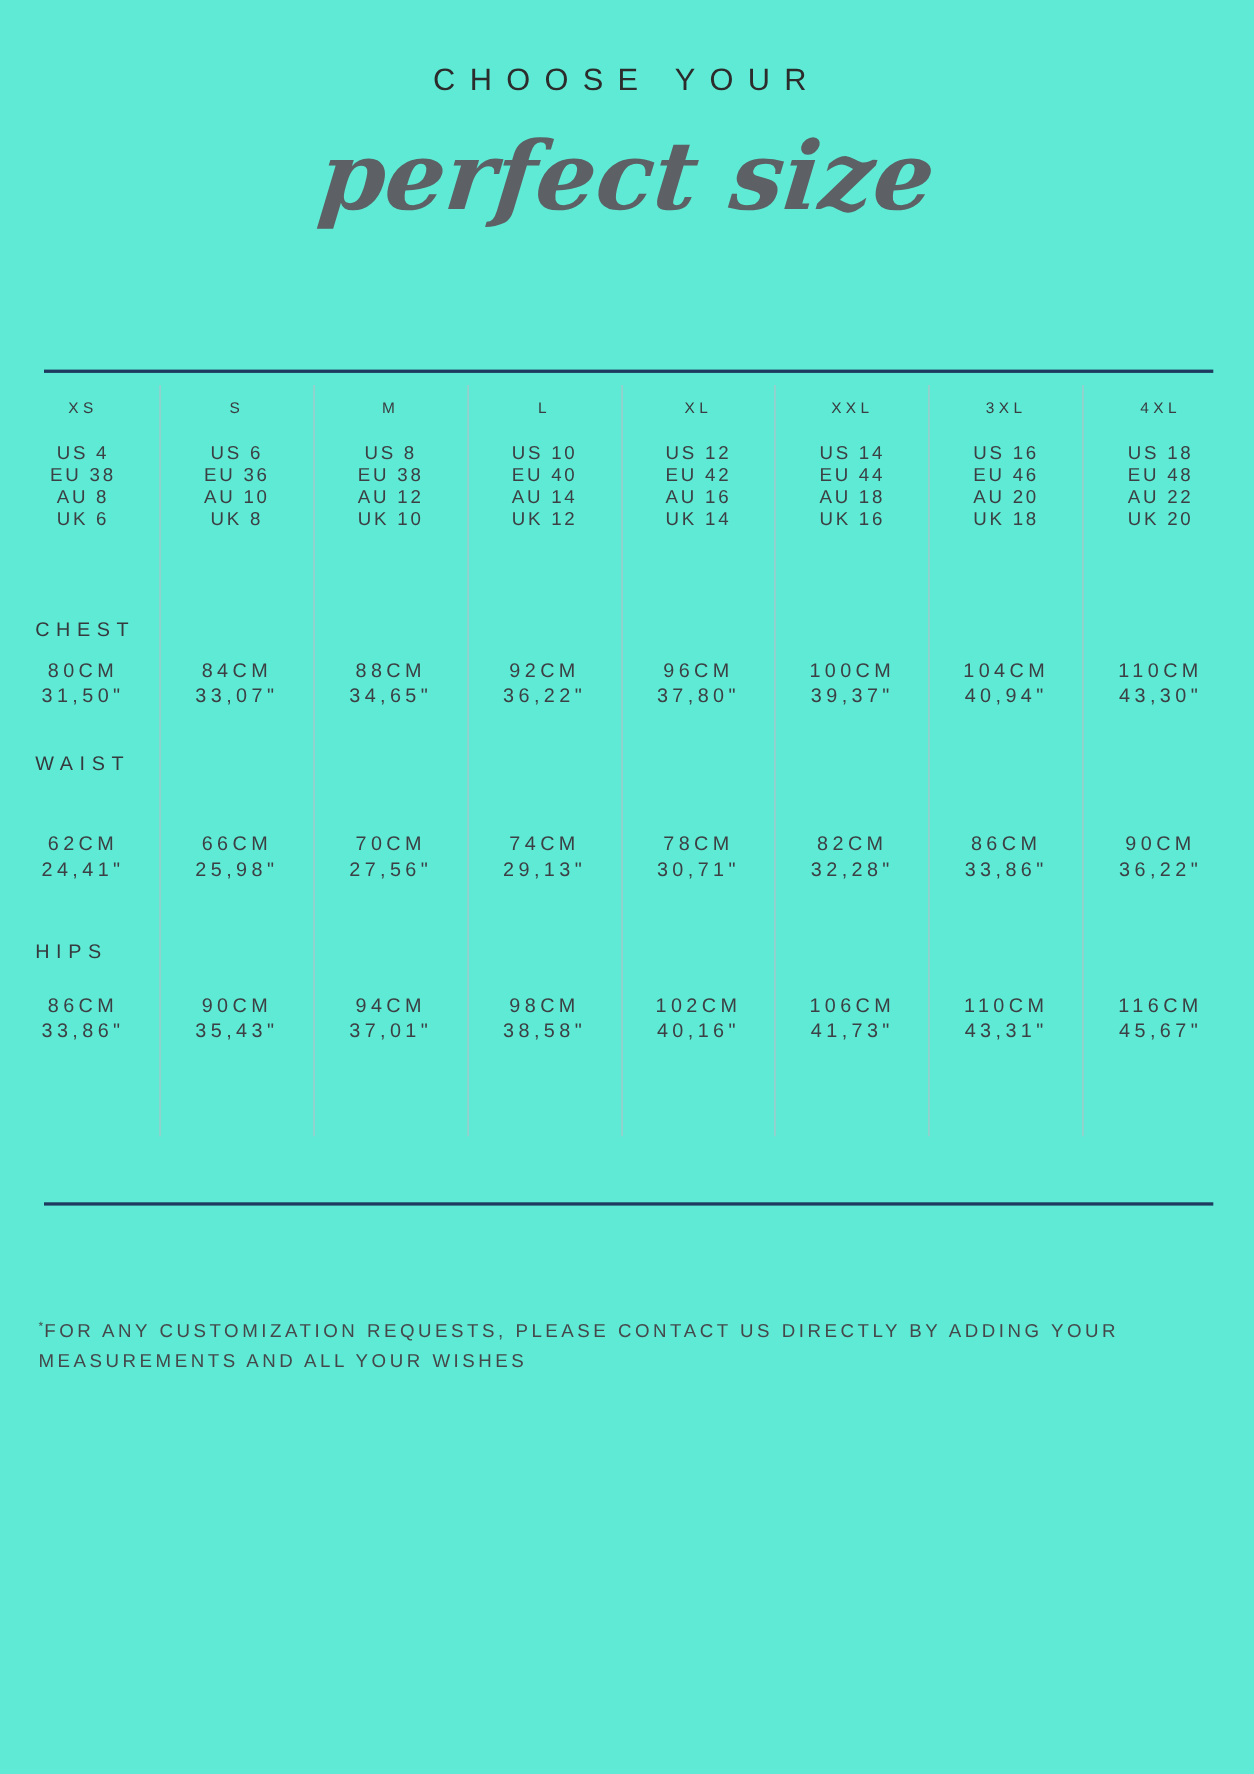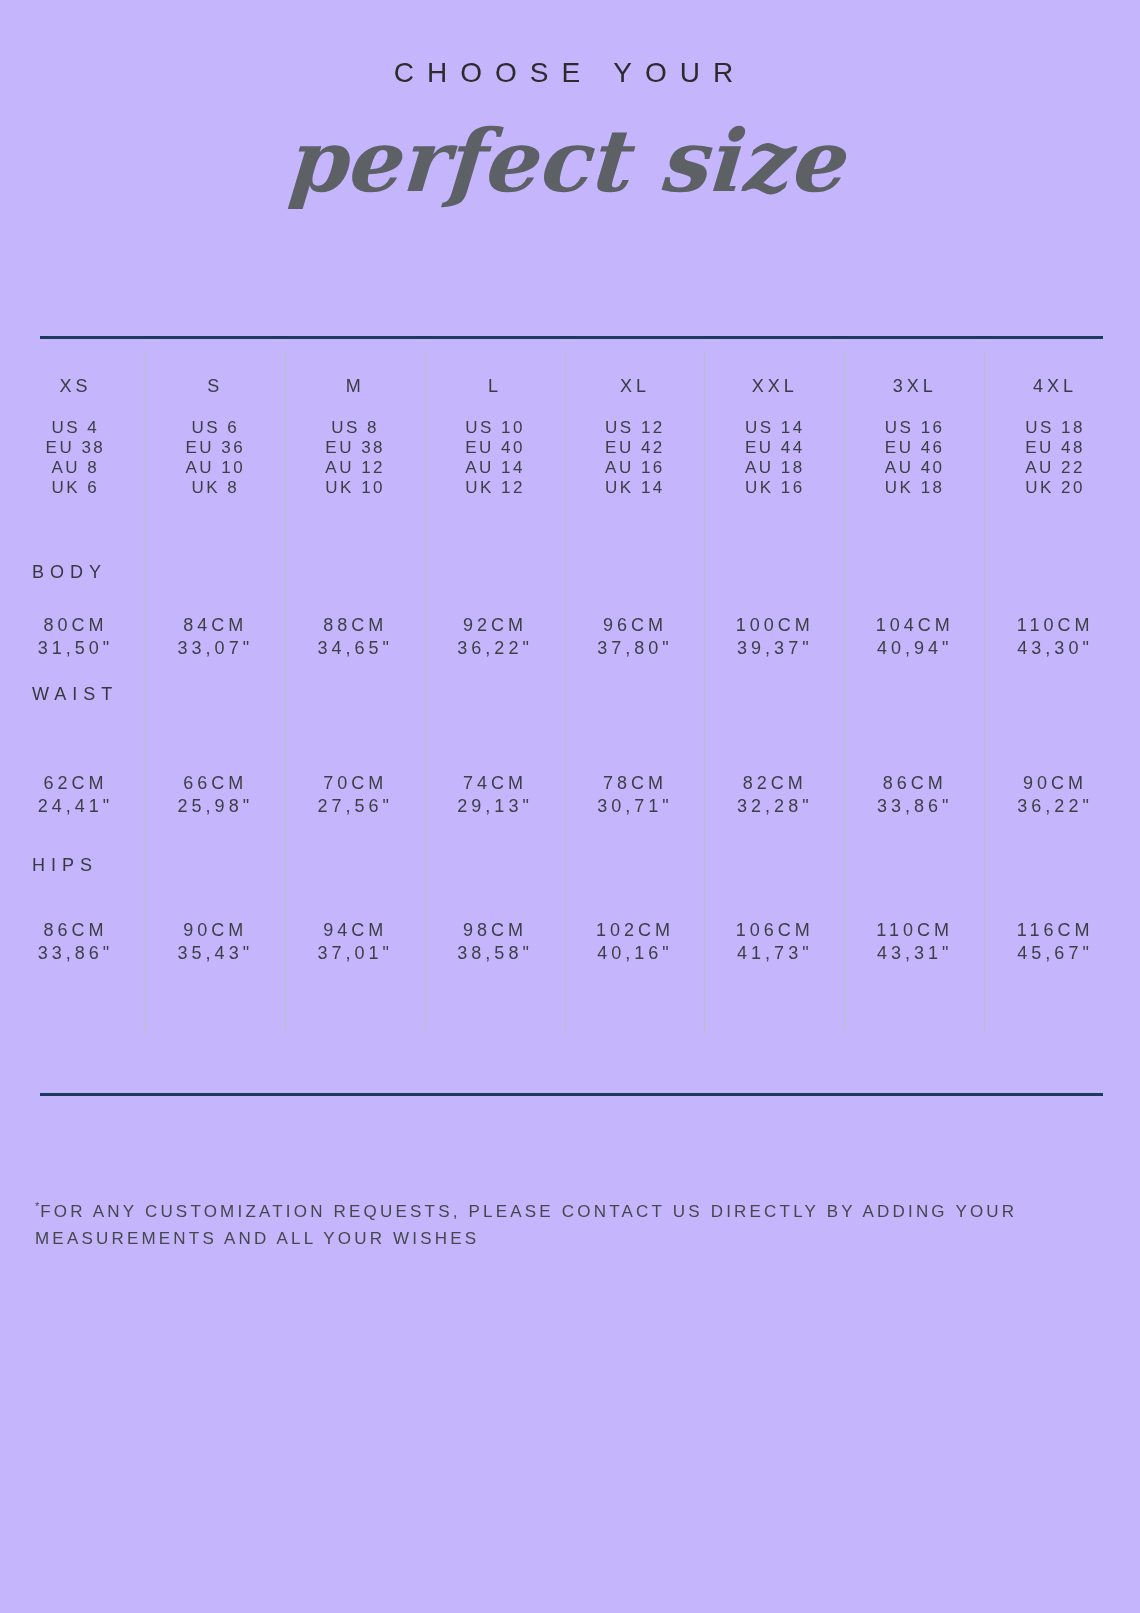--- a/index.html
+++ b/index.html
@@ -6,21 +6,21 @@
     --accent-line: #1e3a5e;
     --divider: #b9c0c7;
     --text: #3c3f43;
   }
   * { margin:0; padding:0; box-sizing:border-box; }
   html, body { background:#ffffff; }
   .page {
     position:relative;
     width:1140px;
     height:1613px;
-    background:#c4b5fd;
+    background:#5eead4;
     overflow:hidden;
     font-family:"Liberation Sans", sans-serif;
     color:var(--text, #3c3f43);
   }
   .eyebrow {
     position:absolute; top:57px; left:0; width:100%;
     text-align:center;
     font-size:28px; letter-spacing:13px;
     color:#2c2c2c; font-weight:500;
     white-space:nowrap;
@@ -52,22 +52,22 @@
     width:1119px; height:683px;
     display:grid;
     grid-template-columns:repeat(8, 1fr);
   }
   .size-col {
     border-right:1px solid var(--divider, #b9c0c7);
     text-align:center;
   }
   .size-col:last-child { border-right:none;text-align:center; }
   .size-name {
-    margin-top:27px;
-    font-size:18px; letter-spacing:4px; line-height:18px;
+    margin-top:11px;
+    font-size:14px; letter-spacing:4px; line-height:18px;
     color:#393c40;
   }
   .size-list {
     margin-top:23px;
     font-size:17px; letter-spacing:2.5px; line-height:20px;
     color:#3c3f43;
   }
   .val {
     font-size:18px; letter-spacing:4px; line-height:23px;
     color:#3c3f43;
@@ -235,21 +235,21 @@
         <div>106CM</div>
         <div>41,73"</div>
       </div>
     </div>
 
     <div class="size-col">
       <div class="size-name">3XL</div>
       <div class="size-list">
         <div>US 16</div>
         <div>EU 46</div>
-        <div>AU 40</div>
+        <div>AU 20</div>
         <div>UK 18</div>
       </div>
       <div class="val val-chest">
         <div>104CM</div>
         <div>40,94"</div>
       </div>
       <div class="val val-waist">
         <div>86CM</div>
         <div>33,86"</div>
       </div>
@@ -276,21 +276,21 @@
         <div>36,22"</div>
       </div>
       <div class="val val-hips">
         <div>116CM</div>
         <div>45,67"</div>
       </div>
     </div>
 
   </div>
 
-  <div class="row-label label-chest">BODY</div>
+  <div class="row-label label-chest">CHEST</div>
   <div class="row-label label-waist">WAIST</div>
   <div class="row-label label-hips">HIPS</div>
 
   <div class="rule rule-bottom"></div>
 
   <div class="footnote"><sup>*</sup><span>FOR ANY CUSTOMIZATION REQUESTS, PLEASE CONTACT US DIRECTLY BY ADDING YOUR MEASUREMENTS AND ALL YOUR WISHES</span></div>
 
 </div>
 
 </body></html>

